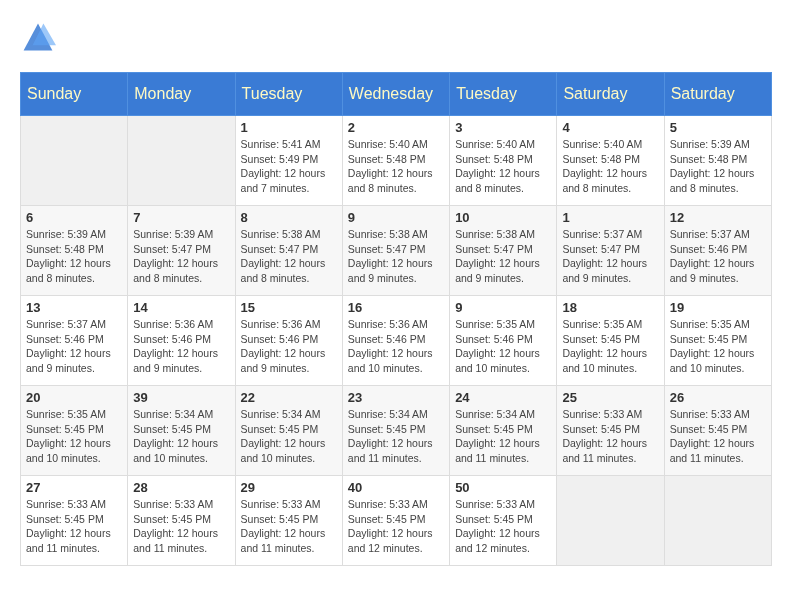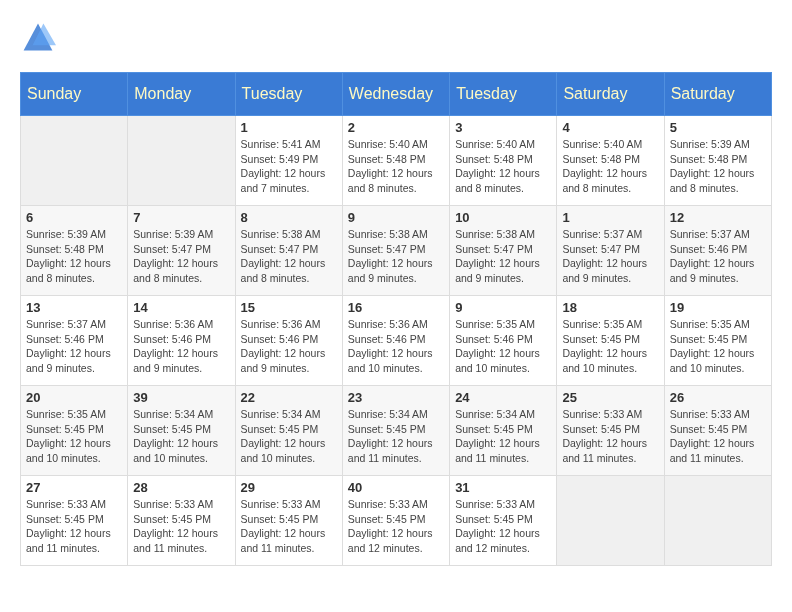--- a/index.html
+++ b/index.html
@@ -248,20 +248,20 @@
         </td>
         <td>
           <span class="day-number">29</span>
           <div class="day-info">Sunrise: 5:33 AM<br>Sunset: 5:45 PM<br>Daylight: 12 hours and 11 minutes.</div>
         </td>
         <td>
           <span class="day-number">40</span>
           <div class="day-info">Sunrise: 5:33 AM<br>Sunset: 5:45 PM<br>Daylight: 12 hours and 12 minutes.</div>
         </td>
         <td>
-          <span class="day-number">31</span>
+          <span class="day-number">50</span>
           <div class="day-info">Sunrise: 5:33 AM<br>Sunset: 5:45 PM<br>Daylight: 12 hours and 12 minutes.</div>
         </td>
         <td class="empty-cell"></td>
         <td class="empty-cell"></td>
       </tr>
     </tbody>
 </table>
 
 </body></html>

